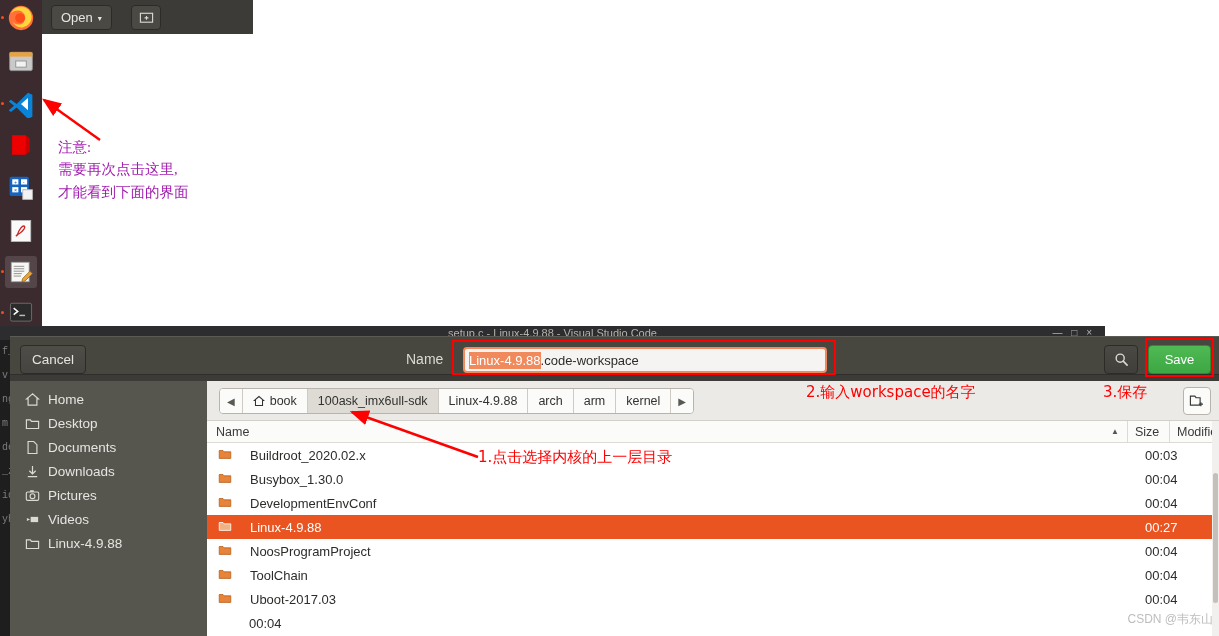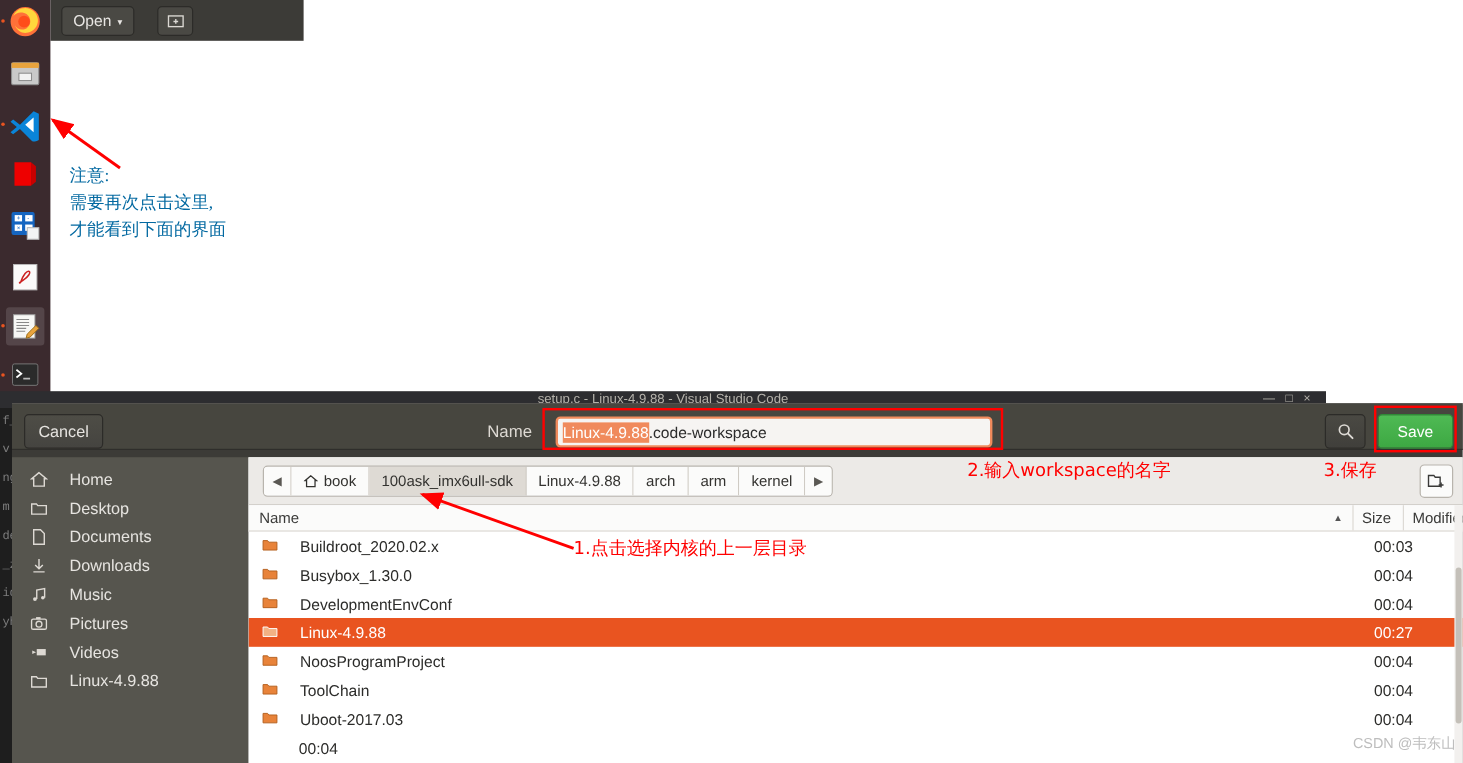--- a/index.html
+++ b/index.html
@@ -49,21 +49,21 @@
   .launcher-item.active { background: rgba(255,255,255,0.13); border-radius: 3px; }
   .run-dot {
     position: absolute; left: 1px; width: 3px; height: 3px;
     border-radius: 50%; background: #e95420;
   }
   .ico-svg { display:block; }
 
   
   .note-block {
     position: absolute; left: 58px; top: 136px;
-    color: #0369a1; font-size: 14.5px; line-height: 1.55;
+    color: #a21caf; font-size: 14.5px; line-height: 1.55;
     white-space: pre-line;
     font-family: Liberation Serif, serif;
   }
   .arrow-svg { position: absolute; pointer-events: none; }
 
   
   .vscode-window {
     position: absolute; left: 0; top: 326px; width: 1105px; height: 310px;
     background: #2d2d30;
   }
@@ -141,21 +141,21 @@
     position: absolute; left: 0; top: 44px; width: 100%; bottom: 0;
     display: flex;
   }
   .places {
     width: 197px; background: #56554e; flex: 0 0 197px;
     padding-top: 6px; overflow: hidden;
   }
   .place {
     height: 24px; display: flex; align-items: center;
     color: #e6e4e0; font-size: 13.5px; cursor: pointer;
-    padding-left: 14px; gap: 18px;
+    padding-left: 14px; gap: 8px;
   }
   .place .pl-ico { width: 16px; display:flex; align-items:center; justify-content:center; }
   .filepane {
     flex: 1; background: #ffffff; position: relative; overflow: hidden;
   }
   .pathbar-row {
     height: 40px; background: #eceae7; position: relative;
     border-bottom: 1px solid #d3d0cb;
   }
   .crumbs {
@@ -386,30 +386,20 @@
           </span>
           <span>Documents</span>
         </div>
         <div class="place">
           <span class="pl-ico">
             <svg width="15" height="15" viewBox="0 0 16 16">
                 <path d="M8 2v8M4.6 7.2 8 10.6l3.4-3.4M3 13.4h10" fill="none" stroke="#ddd9d3" stroke-width="1.3"></path>
               </svg>
           </span>
           <span>Downloads</span>
-        </div>
-        <div class="place">
-          <span class="pl-ico">
-            <svg width="15" height="15" viewBox="0 0 16 16">
-                <path d="M6 12V4l7-1.3v8" fill="none" stroke="#ddd9d3" stroke-width="1.25"></path>
-                <circle cx="4.4" cy="12" r="1.7" fill="#ddd9d3"></circle>
-                <circle cx="11.4" cy="10.8" r="1.6" fill="#ddd9d3"></circle>
-              </svg>
-          </span>
-          <span>Music</span>
         </div>
         <div class="place">
           <span class="pl-ico">
             <svg width="15" height="15" viewBox="0 0 16 16">
                 <rect x="1.4" y="4.2" width="13.2" height="9" rx="1.4" fill="none" stroke="#ddd9d3" stroke-width="1.2"></rect>
                 <circle cx="8" cy="8.7" r="2.6" fill="none" stroke="#ddd9d3" stroke-width="1.2"></circle>
                 <rect x="5.4" y="2.4" width="4" height="1.8" fill="#ddd9d3"></rect>
               </svg>
           </span>
           <span>Pictures</span>

